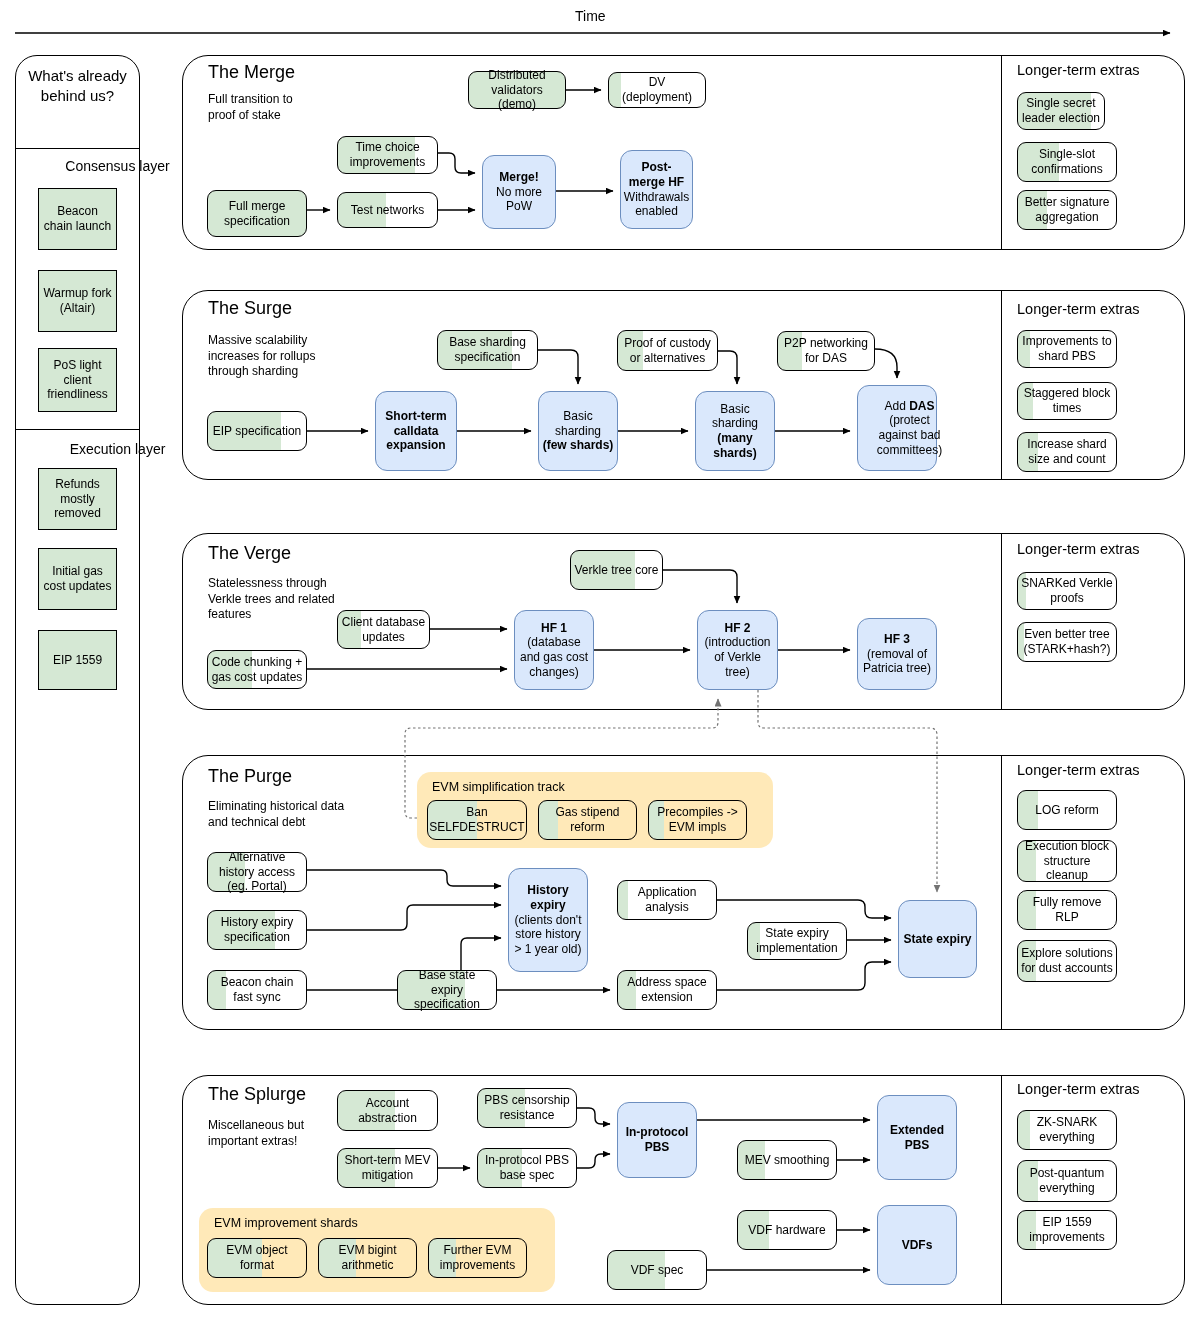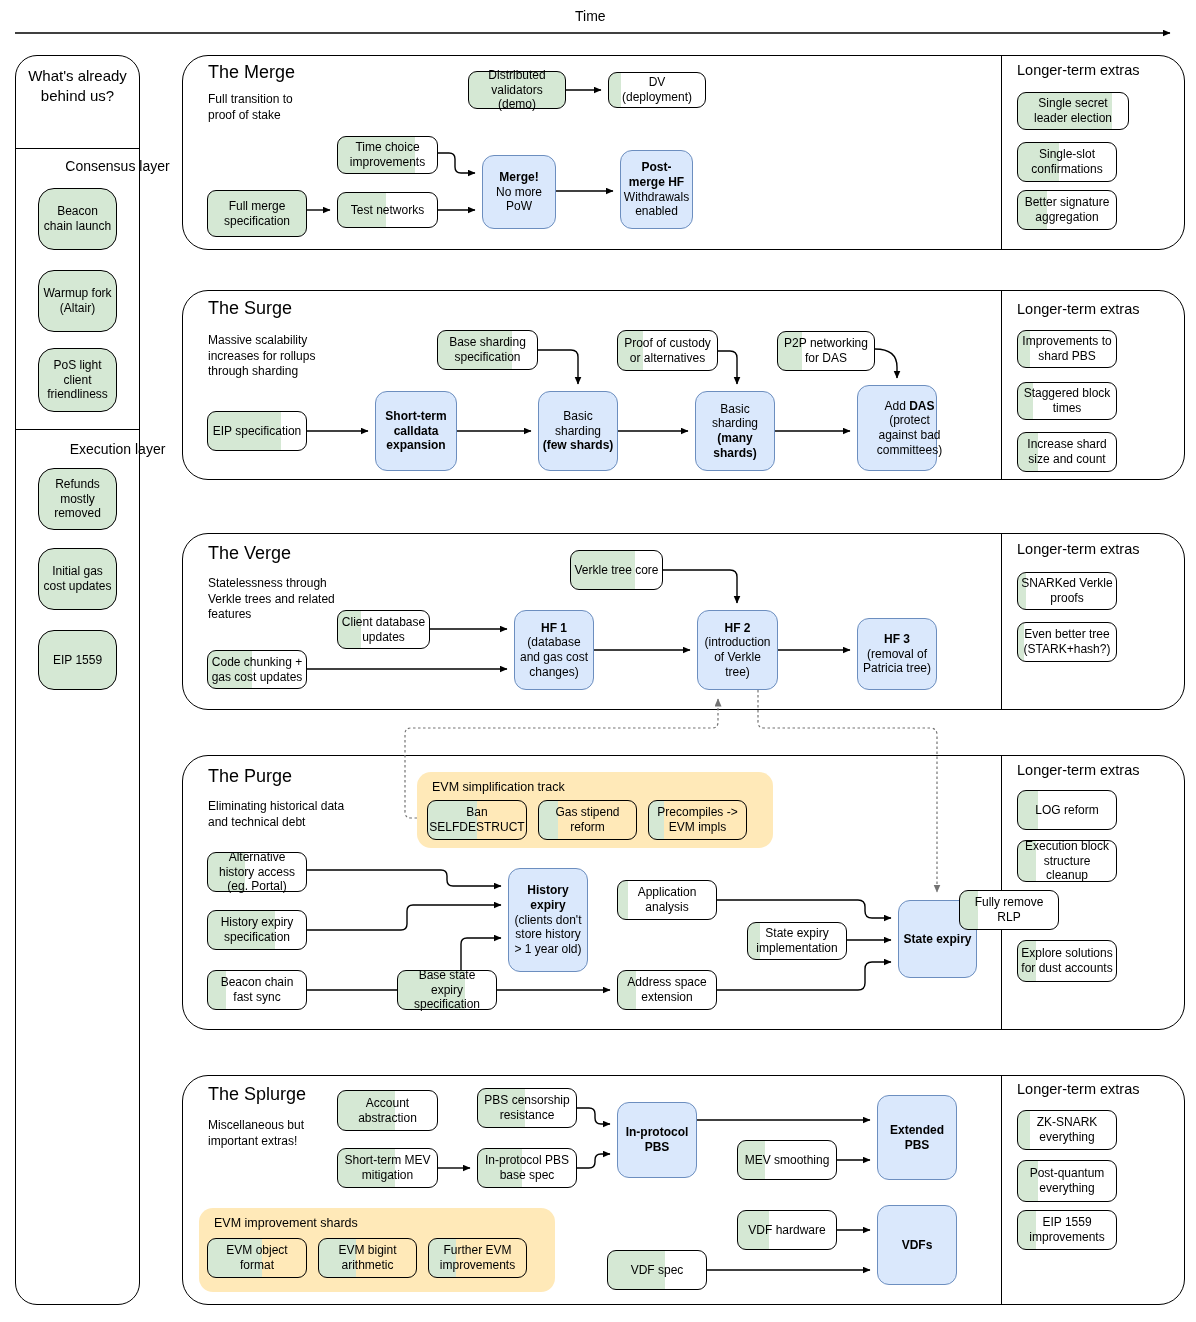--- a/index.html
+++ b/index.html
@@ -12,21 +12,21 @@
   .lbl{position:absolute;z-index:2;}
   .sec-title{font-size:18px;}
   .sec-sub{font-size:12px;line-height:1.3;}
   .extras-title{font-size:14.5px;}
   .side-title{font-size:15px;text-align:center;line-height:1.35;}
   .side-sec{font-size:14px;text-align:center;padding-left:40px;}
   .time-lbl{font-size:14px;}
   .box{position:absolute;z-index:2;border:1px solid #000;border-radius:9px;background:#fff;
        display:flex;align-items:center;justify-content:center;text-align:center;
        font-size:12px;line-height:1.22;padding:2px 3px;box-sizing:border-box;}
-  .box.big-r{border-radius:16px;}
+  .box.big-r{border-radius:0;}
   .box.blue{background:#dae8fc;border:1px solid #6c8ebf;border-radius:12px;}
   .box .b{font-weight:bold;}
   .track{position:absolute;z-index:1;background:#ffe9b8;border-radius:14px;}
   .track-label{position:absolute;z-index:2;font-size:12.5px;}
 </style>
 </head>
 <body>
 
 <div id="canvas">
 
@@ -136,21 +136,21 @@
   <div class="box" style="left: 337px; top: 192px; width: 101px; height: 36px; background: linear-gradient(to right, rgb(213, 232, 212) 48%, rgb(255, 255, 255) 48%);">
       <span>Test networks</span>
     </div>
   <div class="box blue" style="left:482px;top:155px;width:74px;height:74px;">
       <div><span class="b">Merge!</span><br><span>No more PoW</span></div>
     </div>
   <div class="box blue" style="left:620px;top:150px;width:73px;height:79px;">
       <div><span class="b">Post-merge HF</span><br><span>Withdrawals enabled</span></div>
     </div>
 
-  <div class="box" style="left: 1017px; top: 92px; width: 112px; height: 38px; background: linear-gradient(to right, rgb(213, 232, 212) 85%, rgb(255, 255, 255) 85%);">
+  <div class="box" style="left: 1017px; top: 92px; width: 88px; height: 38px; background: linear-gradient(to right, rgb(213, 232, 212) 85%, rgb(255, 255, 255) 85%);">
       <span>Single secret leader election</span>
     </div>
   <div class="box" style="left: 1017px; top: 142px; width: 100px; height: 40px; background: linear-gradient(to right, rgb(213, 232, 212) 42%, rgb(255, 255, 255) 42%);">
       <span>Single-slot confirmations</span>
     </div>
   <div class="box" style="left: 1017px; top: 190px; width: 100px; height: 40px; background: linear-gradient(to right, rgb(213, 232, 212) 30%, rgb(255, 255, 255) 30%);">
       <span>Better signature aggregation</span>
     </div>
 
   <div class="frame" style="left:182px;top:290px;width:1003px;height:190px;">
@@ -274,21 +274,21 @@
   <div class="box blue" style="left:898px;top:900px;width:79px;height:78px;">
       <span class="b">State expiry</span>
     </div>
 
   <div class="box" style="left: 1017px; top: 790px; width: 100px; height: 40px; background: linear-gradient(to right, rgb(213, 232, 212) 20%, rgb(255, 255, 255) 20%);">
       <span>LOG reform</span>
     </div>
   <div class="box" style="left: 1017px; top: 840px; width: 100px; height: 42px; background: linear-gradient(to right, rgb(213, 232, 212) 18%, rgb(255, 255, 255) 18%);">
       <span>Execution block structure cleanup</span>
     </div>
-  <div class="box" style="left: 959px; top: 890px; width: 100px; height: 40px; background: linear-gradient(to right, rgb(213, 232, 212) 18%, rgb(255, 255, 255) 18%);">
+  <div class="box" style="left: 1017px; top: 890px; width: 100px; height: 40px; background: linear-gradient(to right, rgb(213, 232, 212) 18%, rgb(255, 255, 255) 18%); border-radius: 10px;">
       <span>Fully remove RLP</span>
     </div>
   <div class="box" style="left: 1017px; top: 940px; width: 100px; height: 42px; background: linear-gradient(to right, rgb(213, 232, 212) 18%, rgb(255, 255, 255) 18%);">
       <span>Explore solutions for dust accounts</span>
     </div>
 
   <div class="frame" style="left:182px;top:1075px;width:1003px;height:230px;">
     <div class="vdiv" style="left:818px;"></div>
   </div>
   <div class="lbl sec-title" style="left:208px;top:1084px;">The Splurge</div>

